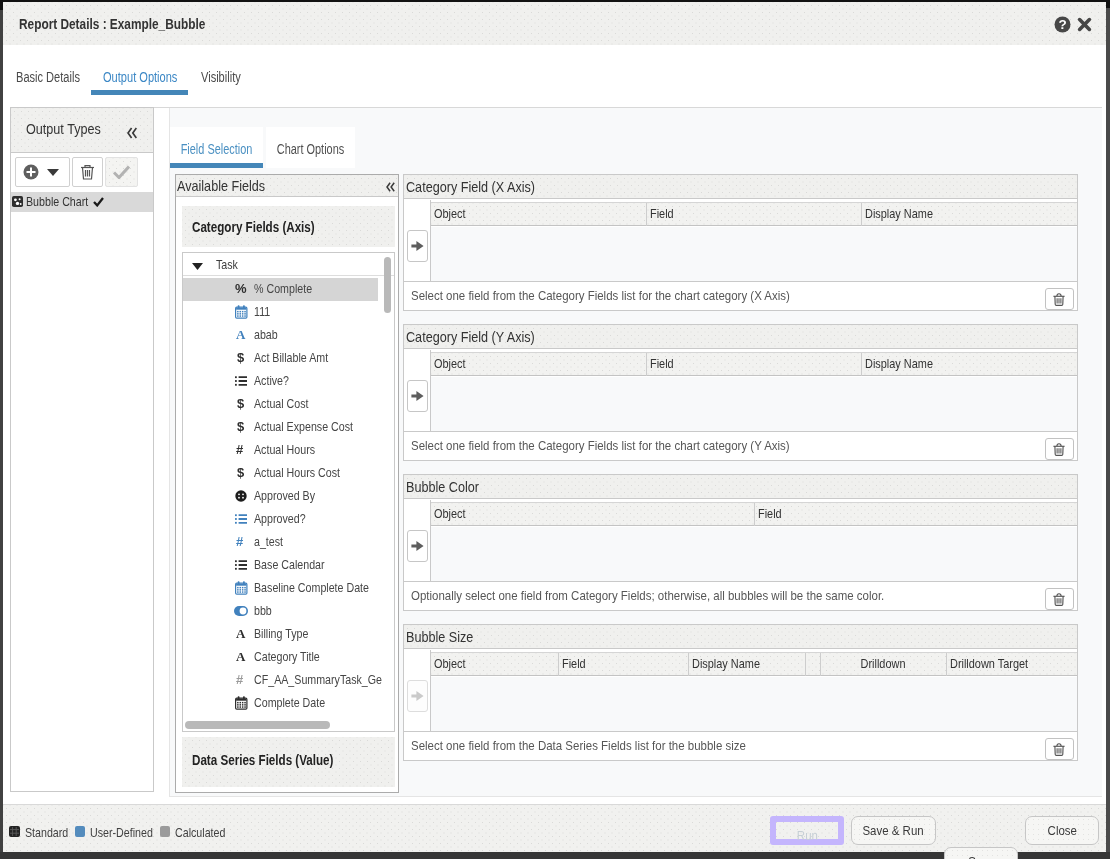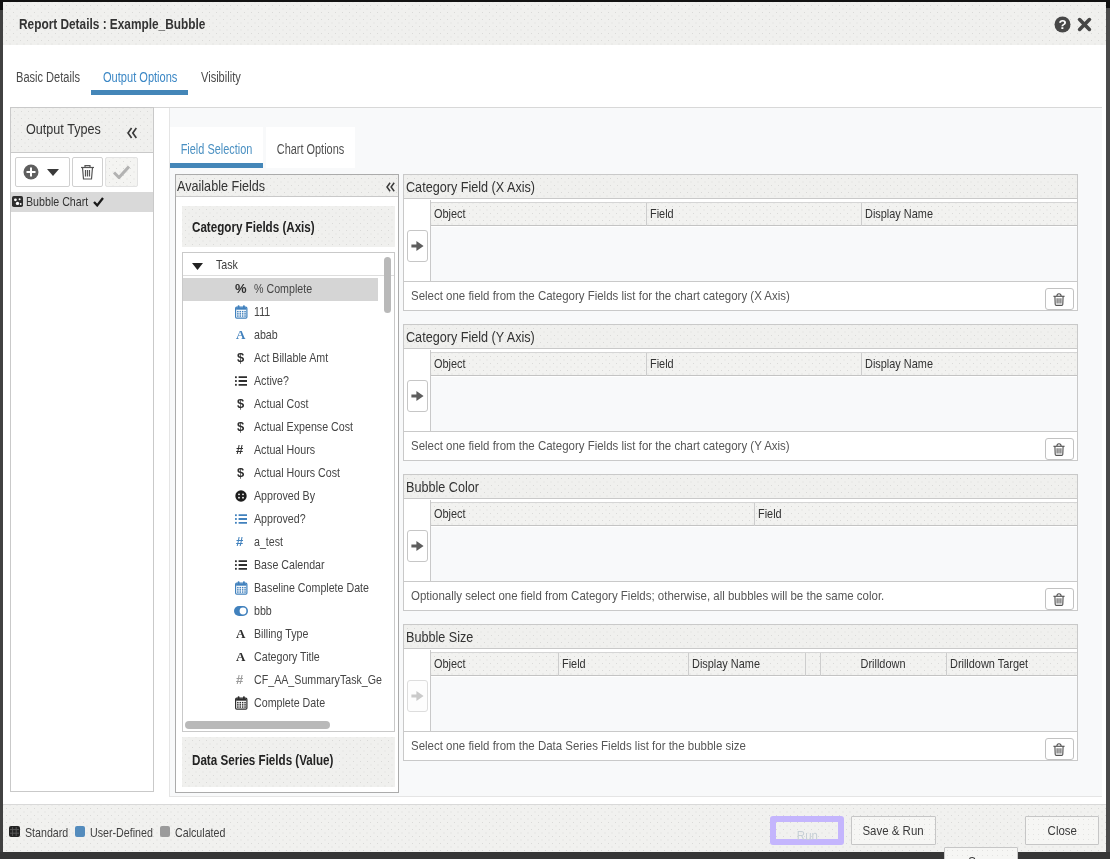--- a/index.html
+++ b/index.html
@@ -3,21 +3,21 @@
 <meta charset="utf-8">
 <style>
 * { margin:0; padding:0; box-sizing:border-box; }
 html,body { width:1110px; height:859px; overflow:hidden; }
 body { font-family:"Liberation Sans", sans-serif; background:#fff; position:relative; }
 .abs { position:absolute; }
 .tx { transform:scaleX(0.79); transform-origin:0 50%; white-space:nowrap; }
 .tx84 { transform:scaleX(0.84); transform-origin:0 50%; white-space:nowrap; }
 .txb { transform:scaleX(0.83); transform-origin:0 50%; white-space:nowrap; }
 .txc { transform:scaleX(0.78); transform-origin:50% 50%; white-space:nowrap; }
-.btn { border:1px solid #c6c6c6; border-radius:1px; background-color:#f6f6f4;
+.btn { border:1px solid #c6c6c6; border-radius:7px; background-color:#f6f6f4;
   background-image:radial-gradient(circle, #e3e3e1 0.9px, rgba(0,0,0,0) 1px);
   background-size:5px 5px; text-align:center; line-height:27px; font-size:13.5px; color:#3a3a3a; }
 .btn > span, .btnin { display:inline-block; transform:scaleX(0.85); transform-origin:50% 50%; }
 .dots { background-color:#f0f0ee;
   background-image:radial-gradient(circle, #dadad8 0.9px, rgba(0,0,0,0) 1px),
                    radial-gradient(circle, #dadad8 0.9px, rgba(0,0,0,0) 1px);
   background-size:7px 7px; background-position:0 0, 3.5px 3.5px; }
 svg { display:block; }
 </style>
 </head>

